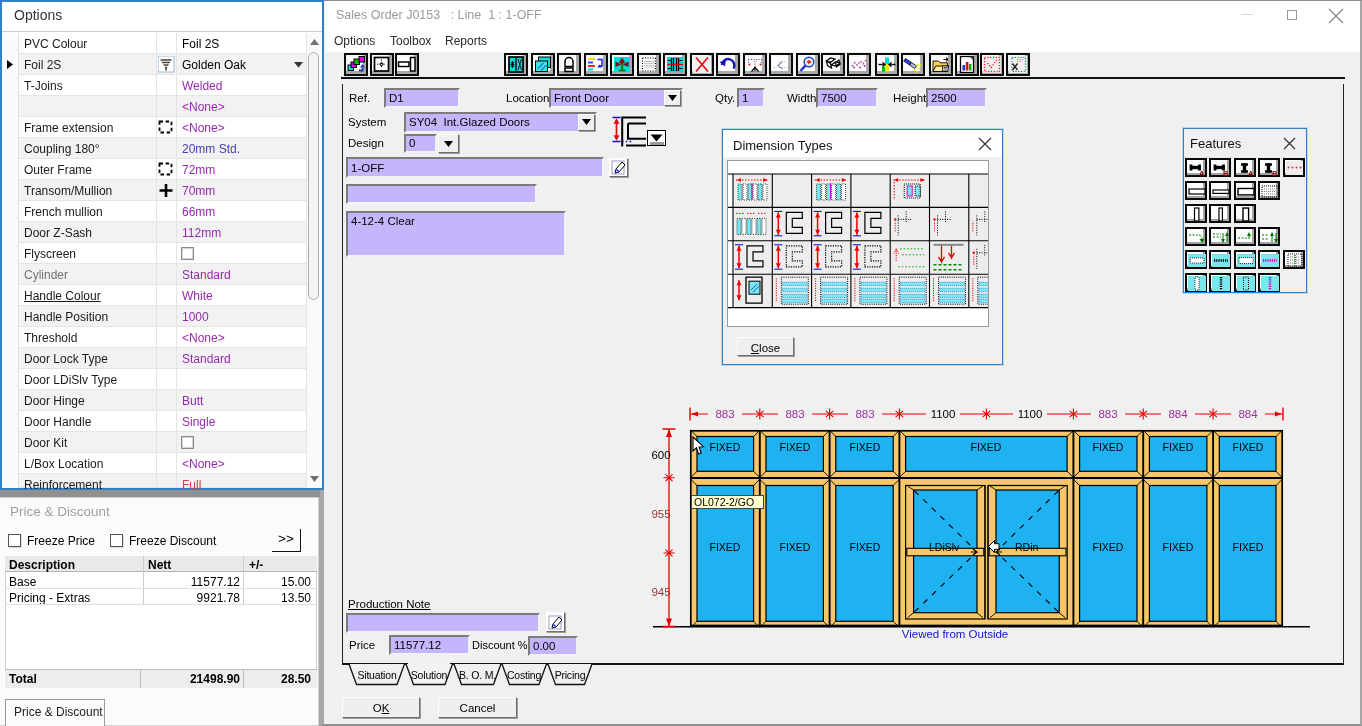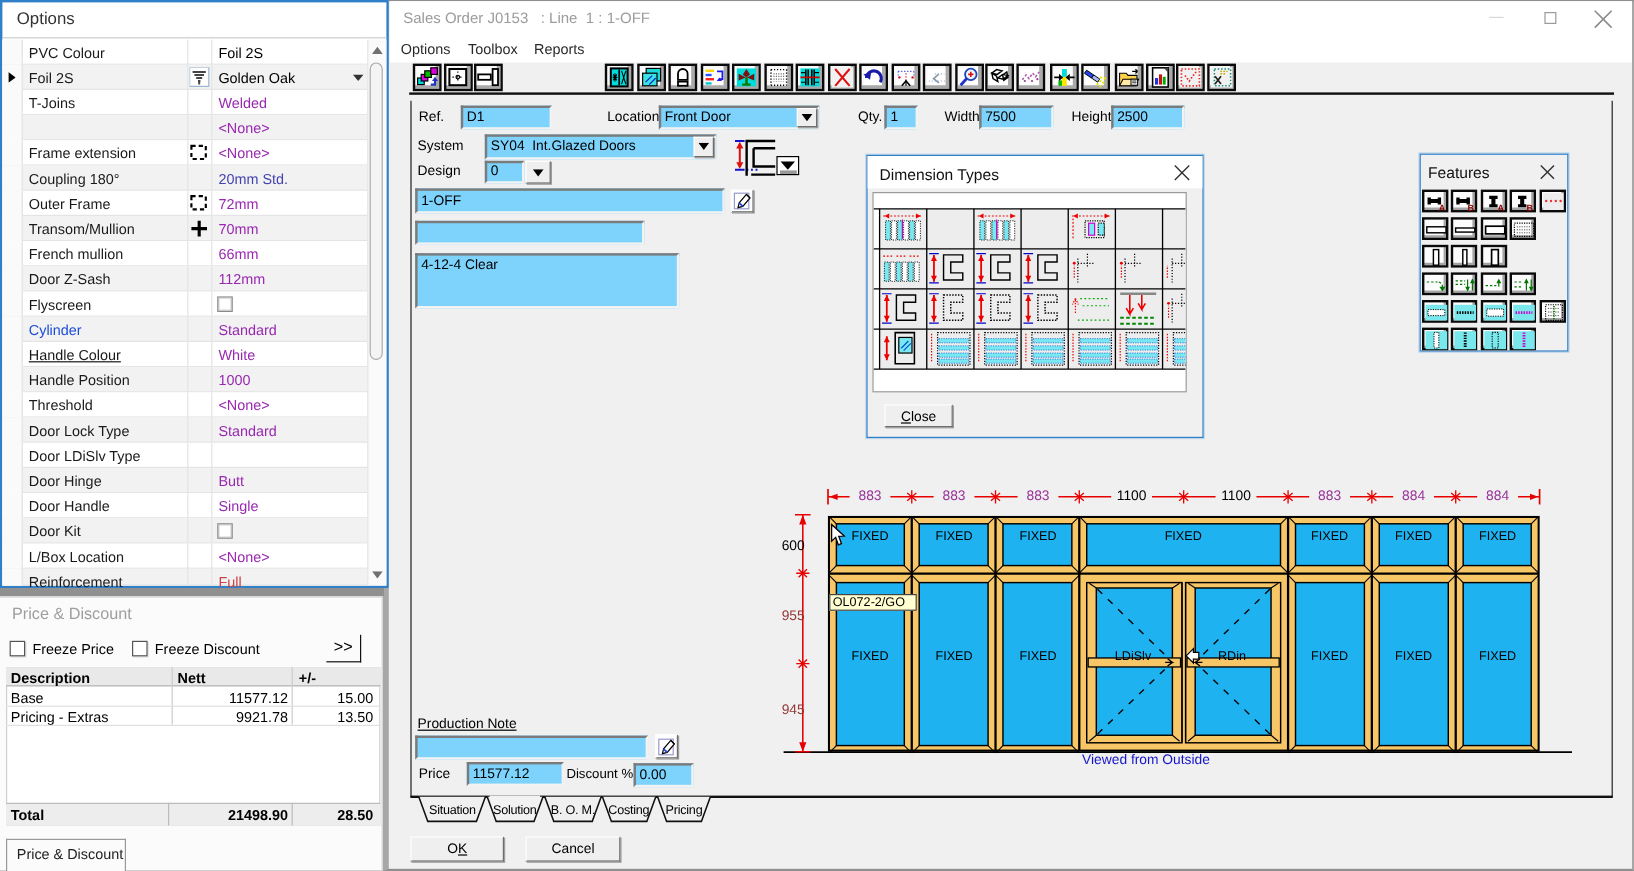--- a/index.html
+++ b/index.html
@@ -1,18 +1,18 @@
 <!DOCTYPE html>
 <html><head><meta charset="utf-8">
 <style>
 *{margin:0;padding:0;box-sizing:border-box;}
 html,body{width:1362px;height:726px;overflow:hidden;}
 body{font-family:"Liberation Sans",sans-serif;background:#f0f0f0;position:relative;}
 .abs{position:absolute;}
-.sunken{background:#7dd3fc;border:2px solid;border-color:#7b7b7b #f2f2f2 #f2f2f2 #7b7b7b;}
+.sunken{background:#c4b5fd;border:2px solid;border-color:#7b7b7b #f2f2f2 #f2f2f2 #7b7b7b;}
 .raised{background:#efefef;border:1px solid;border-color:#fdfdfd #6e6e6e #6e6e6e #fdfdfd;box-shadow:1px 1px 0 #9d9d9d;}
 .tbtn{position:absolute;width:24px;height:23px;border:2px solid #0a0a0a;background:#fff;box-shadow:inset -3px -3px 0 #a9a9a9, inset 2px 2px 0 #f8f8f8;}
 .lbl{position:absolute;font-size:11.5px;color:#000;white-space:nowrap;}
 </style></head>
 <body>
 
 <div class="abs" style="left:319px;top:0;width:1043px;height:726px;background:#f0f0f0;border-left:5px solid #a7a7a7;border-right:2px solid #a7a7a7;border-bottom:2px solid #8f8f8f;"></div>
 <div class="abs" style="left:324px;top:0;width:1038px;height:1px;background:#8f8f8f;"></div>
 <div class="abs" style="left:325px;top:1px;width:1035px;height:29px;background:#fff;"></div>
 <div class="abs" style="left:336px;top:8px;font-size:12.5px;color:#9b9b9b;">Sales Order J0153&nbsp;&nbsp; : Line&nbsp; 1 : 1-OFF</div>
@@ -841,21 +841,21 @@
 <div class="abs" style="left:176px;top:222px;width:1px;height:21px;background:#e4e4e4;"></div>
 <div class="abs" style="left:182px;top:226px;font-size:12px;color:#9928b1;white-space:nowrap;">112mm</div>
 <div class="abs" style="left:2px;top:243px;width:304px;height:21px;background:#ffffff;border-bottom:1px solid #e4e4e4;"></div>
 <div class="abs" style="left:2px;top:243px;width:17px;height:21px;background:#fafafa;border-right:1px solid #e0e0e0;"></div>
 <div class="abs" style="left:24px;top:247px;font-size:12px;color:#1a1a1a;white-space:nowrap;">Flyscreen</div>
 <div class="abs" style="left:156px;top:243px;width:1px;height:21px;background:#e4e4e4;"></div>
 <div class="abs" style="left:176px;top:243px;width:1px;height:21px;background:#e4e4e4;"></div>
 <div class="abs" style="left:181px;top:247px;width:13px;height:13px;background:#fff;border:1px solid #8a8a8a;box-shadow:0 0 0 1px #d4d4d4 inset;"></div>
 <div class="abs" style="left:2px;top:264px;width:304px;height:21px;background:#f2f2f2;border-bottom:1px solid #e4e4e4;"></div>
 <div class="abs" style="left:2px;top:264px;width:17px;height:21px;background:#fafafa;border-right:1px solid #e0e0e0;"></div>
-<div class="abs" style="left:24px;top:268px;font-size:12px;color:#1d4ed8;white-space:nowrap;">Cylinder</div>
+<div class="abs" style="left:24px;top:268px;font-size:12px;color:#737373;white-space:nowrap;">Cylinder</div>
 <div class="abs" style="left:156px;top:264px;width:1px;height:21px;background:#e4e4e4;"></div>
 <div class="abs" style="left:176px;top:264px;width:1px;height:21px;background:#e4e4e4;"></div>
 <div class="abs" style="left:182px;top:268px;font-size:12px;color:#9928b1;white-space:nowrap;">Standard</div>
 <div class="abs" style="left:2px;top:285px;width:304px;height:21px;background:#ffffff;border-bottom:1px solid #e4e4e4;"></div>
 <div class="abs" style="left:2px;top:285px;width:17px;height:21px;background:#fafafa;border-right:1px solid #e0e0e0;"></div>
 <div class="abs" style="left:24px;top:289px;font-size:12px;color:#1a1a1a;white-space:nowrap;text-decoration:underline;">Handle Colour</div>
 <div class="abs" style="left:156px;top:285px;width:1px;height:21px;background:#e4e4e4;"></div>
 <div class="abs" style="left:176px;top:285px;width:1px;height:21px;background:#e4e4e4;"></div>
 <div class="abs" style="left:182px;top:289px;font-size:12px;color:#9928b1;white-space:nowrap;">White</div>
 <div class="abs" style="left:2px;top:306px;width:304px;height:21px;background:#f2f2f2;border-bottom:1px solid #e4e4e4;"></div>

